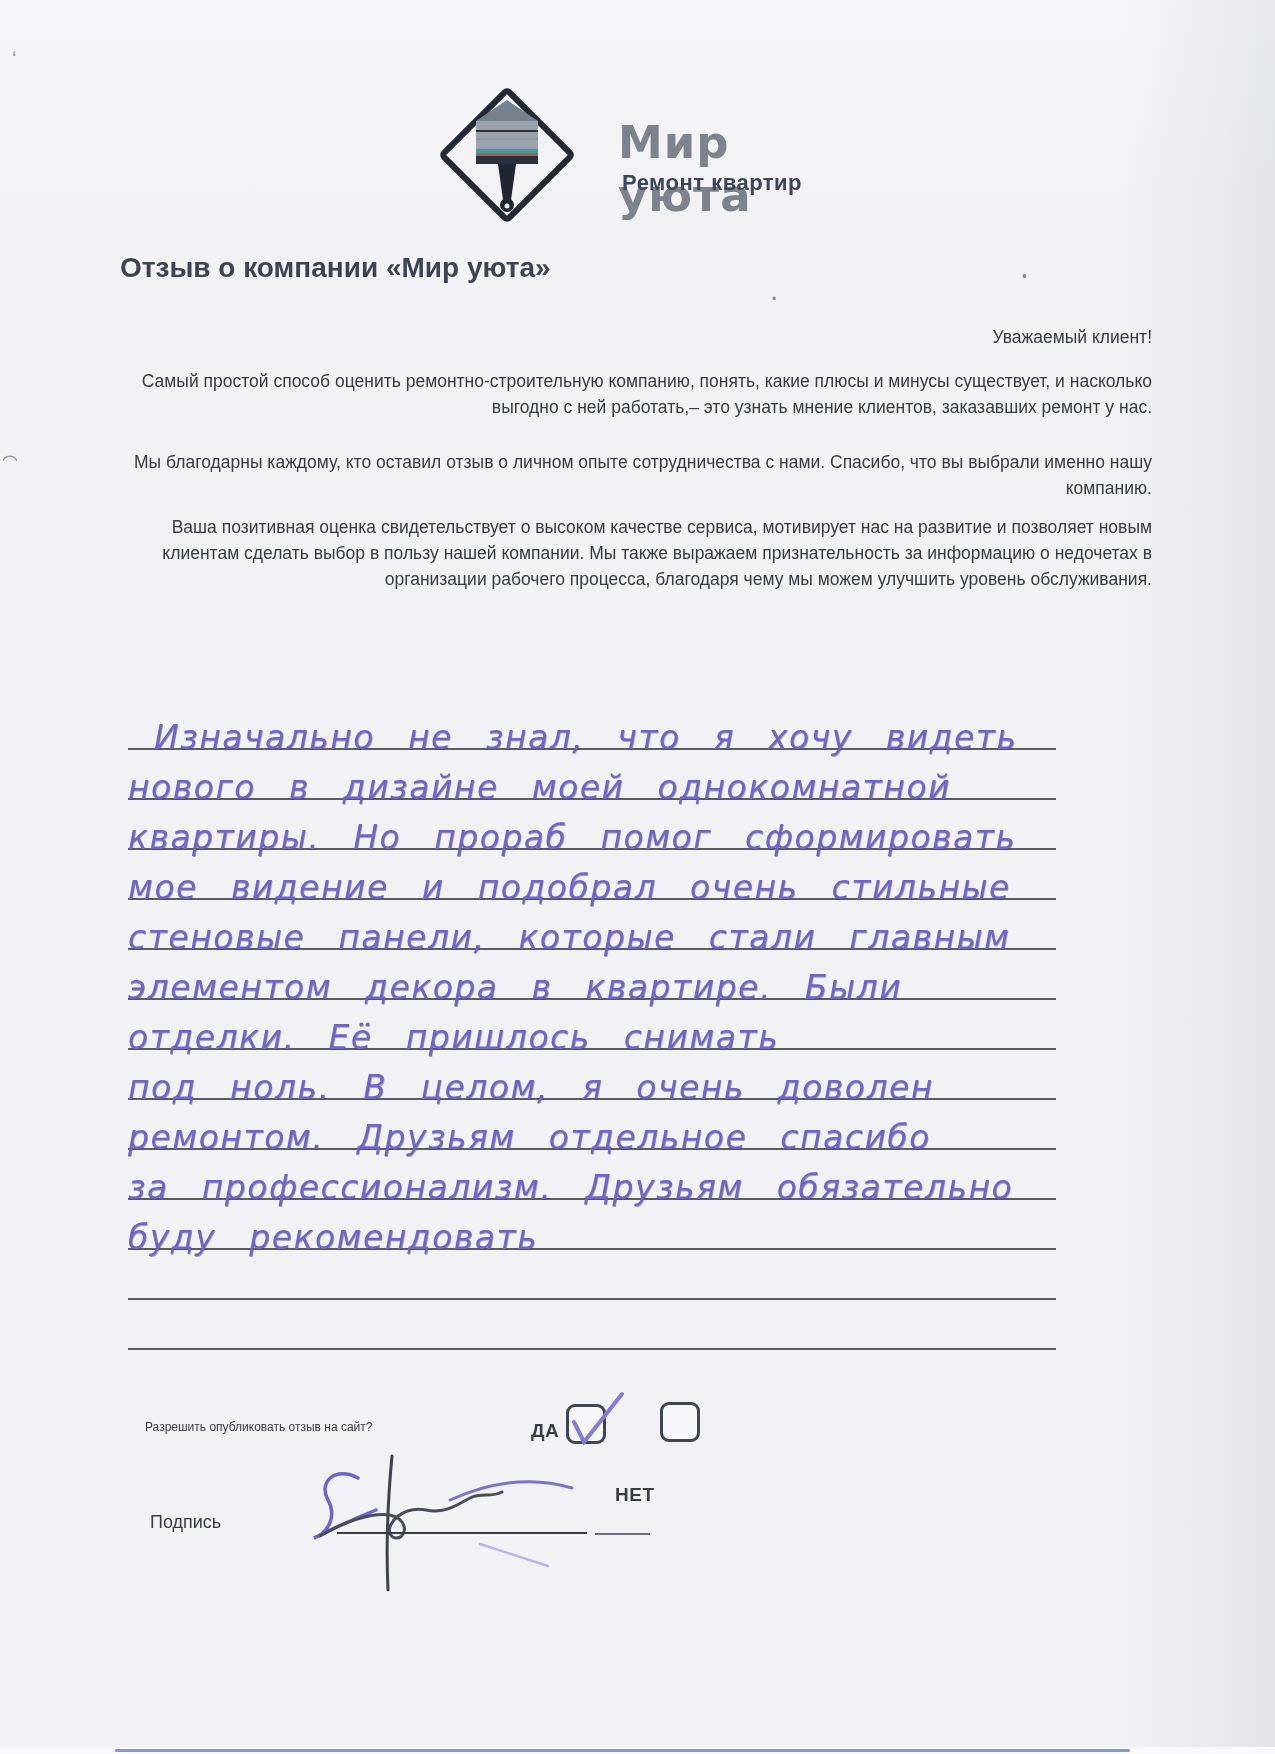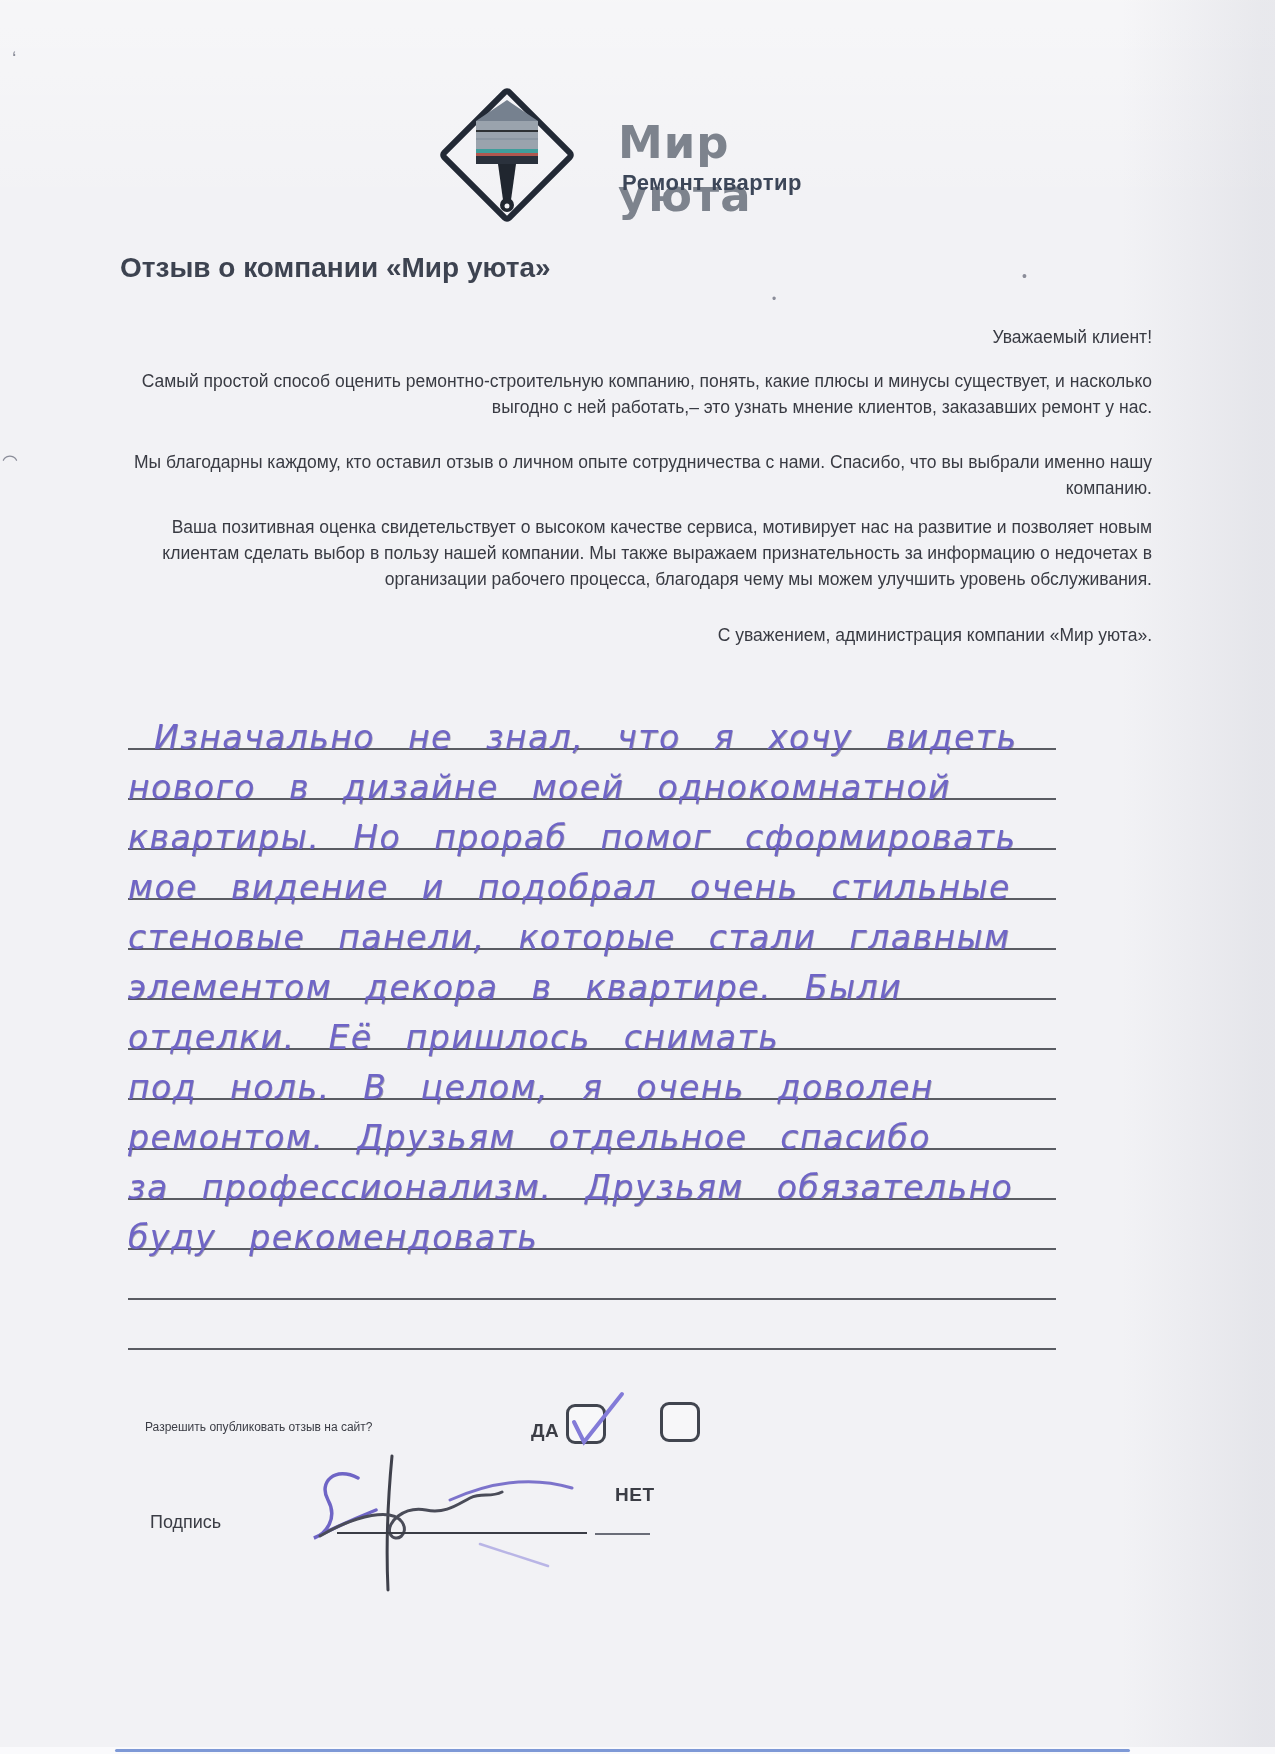--- a/index.html
+++ b/index.html
@@ -120,21 +120,20 @@
     </svg>
     <div class="brand-name">Мир уюта</div>
     <div class="brand-tagline">Ремонт квартир</div>
   </div>
 
   <div class="title">Отзыв о компании «Мир уюта»</div>
   <div class="centered greeting">Уважаемый клиент!</div>
   <div class="centered para1">Самый простой способ оценить ремонтно-строительную компанию, понять, какие плюсы и минусы существует, и насколько выгодно с ней работать,– это узнать мнение клиентов, заказавших ремонт у нас.</div>
   <div class="centered para2">Мы благодарны каждому, кто оставил отзыв о личном опыте сотрудничества с нами. Спасибо, что вы выбрали именно нашу компанию.</div>
   <div class="centered para3">Ваша позитивная оценка свидетельствует о высоком качестве сервиса, мотивирует нас на развитие и позволяет новым клиентам сделать выбор в пользу нашей компании. Мы также выражаем признательность за информацию о недочетах в организации рабочего процесса, благодаря чему мы можем улучшить уровень обслуживания.</div>
-  <div class="centered signoff">С уважением, администрация компании «Мир уюта».</div>
 
   <div class="hand-lines">
     <div class="hand-line indent">
         <span class="ink">Изначально не знал, что я хочу видеть</span>
       </div>
     <div class="hand-line">
         <span class="ink">нового в дизайне моей однокомнатной</span>
       </div>
     <div class="hand-line">
         <span class="ink">квартиры. Но прораб помог сформировать</span>

